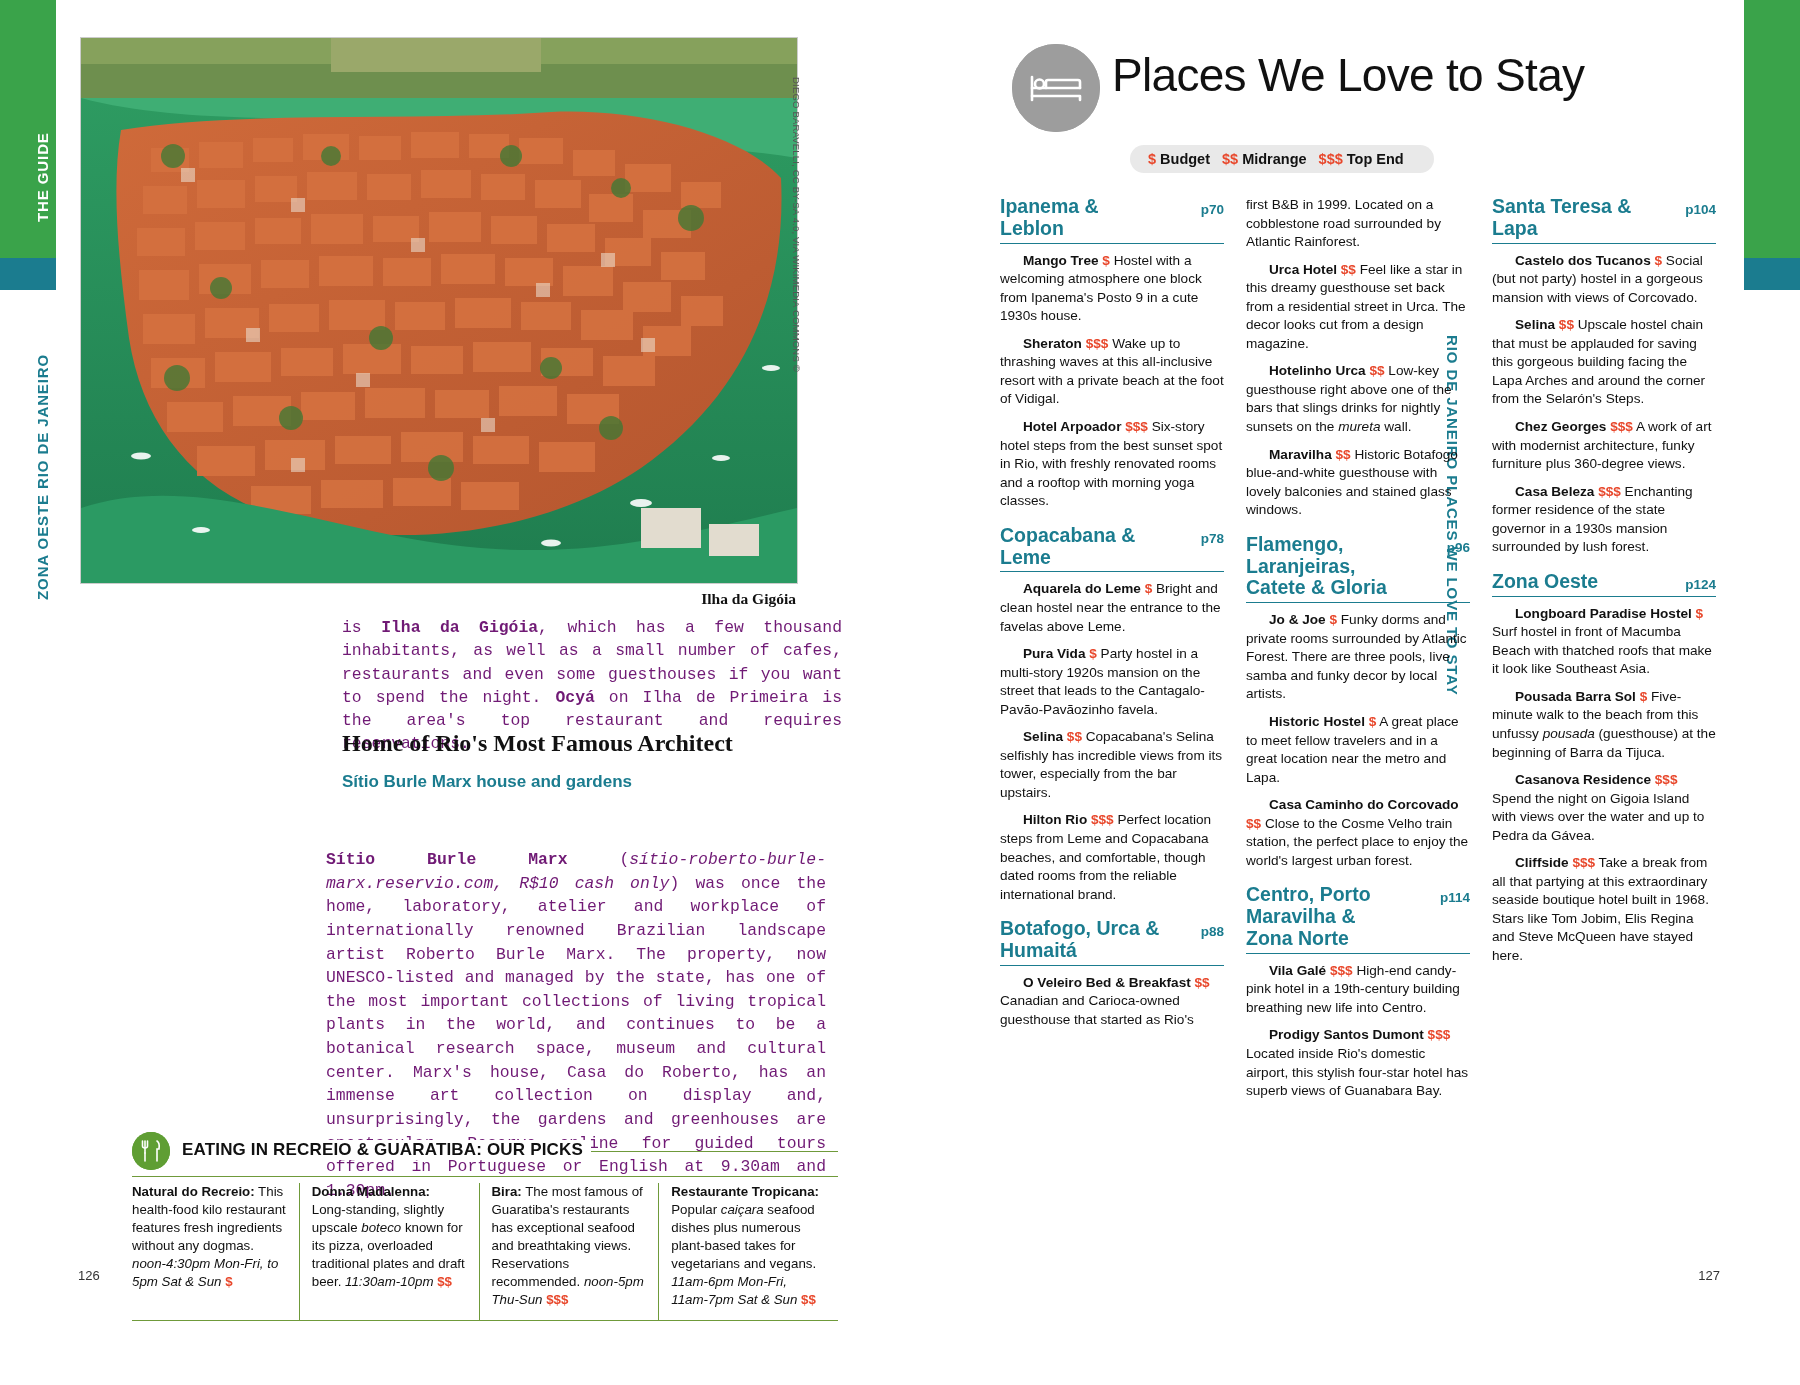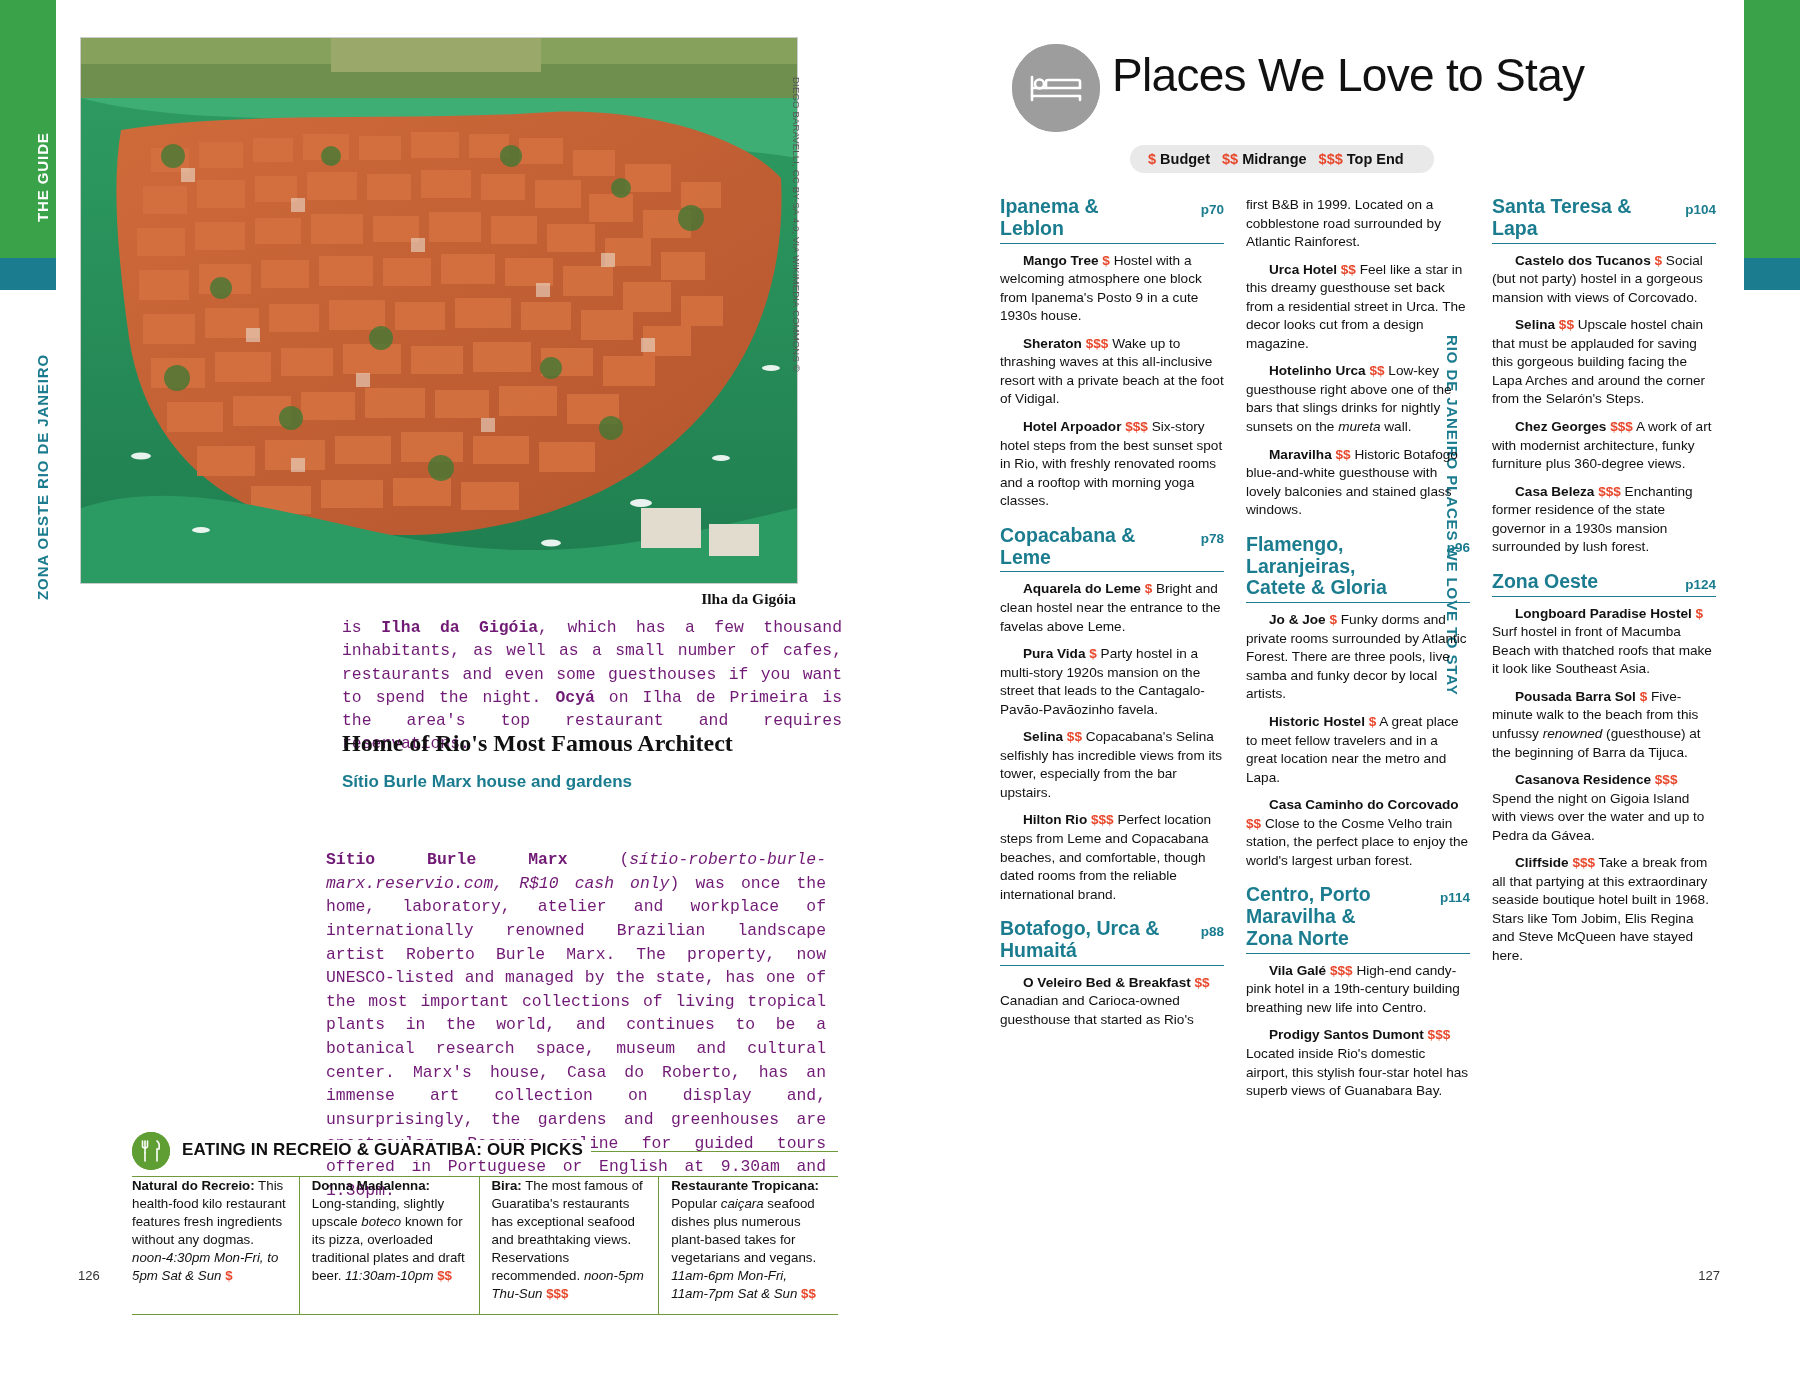--- a/index.html
+++ b/index.html
@@ -211,20 +211,21 @@
   .eating-rule {
     position: absolute;
     left: 50px; right: 0; top: 21px;
     height: 1px;
     background: #6f9a3a;
     z-index: -1;
   }
   .eating-cols {
     display: flex;
     border-top: 1px solid #6f9a3a;
+    padding-top: 6px;
   }
   .eat-col {
     flex: 1;
     padding: 0 12px 10px 0;
     font-size: 13.3px;
     line-height: 1.36;
     color: #111111;
     border-right: 1px solid #6f9a3a;
   }
   .eat-col:first-child { padding-left: 0; }
@@ -620,21 +621,21 @@
         <div class="entry"><b>Castelo dos Tucanos</b> <span class="money">$</span> Social (but not party) hostel in a gorgeous mansion with views of Corcovado.</div>
         <div class="entry"><b>Selina</b> <span class="money">$$</span> Upscale hostel chain that must be applauded for saving this gorgeous building facing the Lapa Arches and around the corner from the Selarón's Steps.</div>
         <div class="entry"><b>Chez Georges</b> <span class="money">$$$</span> A work of art with modernist architecture, funky furniture plus 360-degree views.</div>
         <div class="entry"><b>Casa Beleza</b> <span class="money">$$$</span> Enchanting former residence of the state governor in a 1930s mansion surrounded by lush forest.</div>
 
         <div class="cat-head spacer-top">
           <span class="pg">p124</span>
           <span>Zona Oeste</span>
         </div>
         <div class="entry"><b>Longboard Paradise Hostel</b> <span class="money">$</span> Surf hostel in front of Macumba Beach with thatched roofs that make it look like Southeast Asia.</div>
-        <div class="entry"><b>Pousada Barra Sol</b> <span class="money">$</span> Five-minute walk to the beach from this unfussy <i>renowned</i> (guesthouse) at the beginning of Barra da Tijuca.</div>
+        <div class="entry"><b>Pousada Barra Sol</b> <span class="money">$</span> Five-minute walk to the beach from this unfussy <i>pousada</i> (guesthouse) at the beginning of Barra da Tijuca.</div>
         <div class="entry"><b>Casanova Residence</b> <span class="money">$$$</span> Spend the night on Gigoia Island with views over the water and up to Pedra da Gávea.</div>
         <div class="entry"><b>Cliffside</b> <span class="money">$$$</span> Take a break from all that partying at this extraordinary seaside boutique hotel built in 1968. Stars like Tom Jobim, Elis Regina and Steve McQueen have stayed here.</div>
       </div>
 
     </div>
 
     <div class="folio folio-right">127</div>
   </div>
 
 </div>

